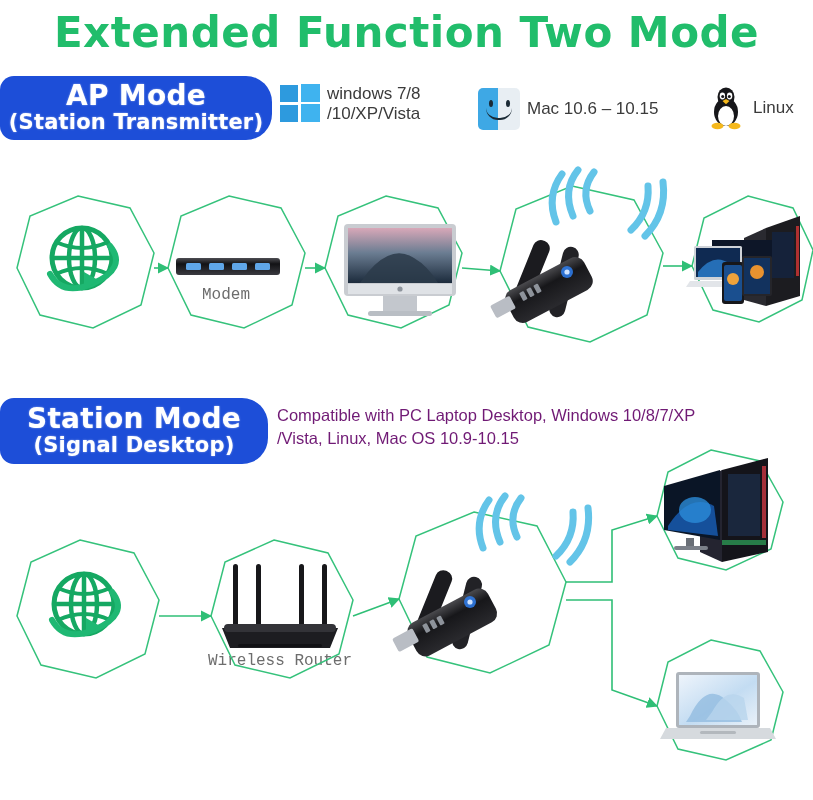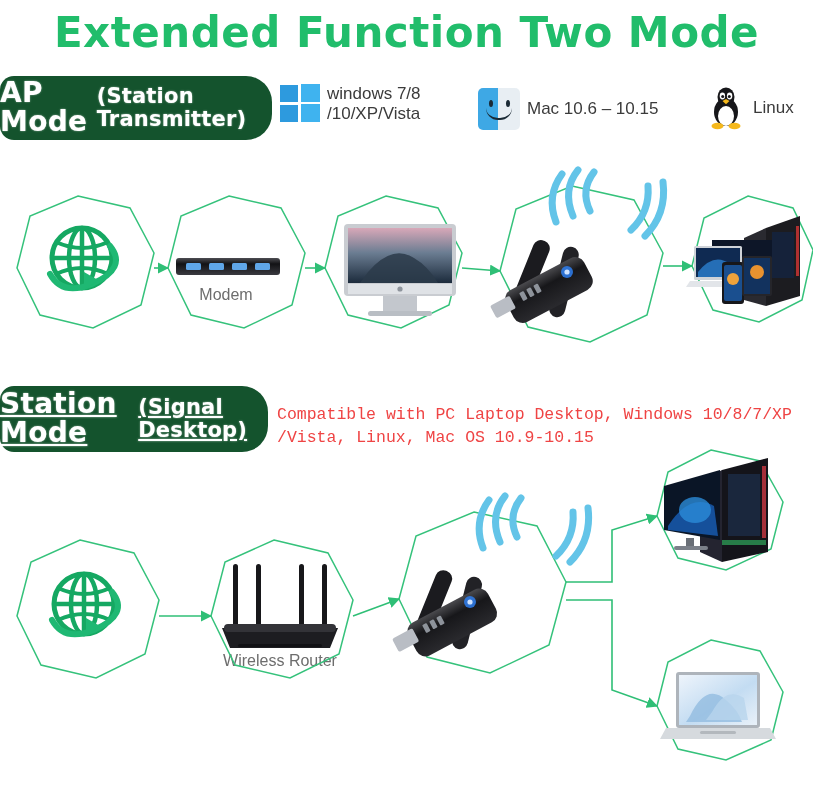--- a/index.html
+++ b/index.html
@@ -19,33 +19,33 @@
     font-size:42px; font-weight:700; letter-spacing:0.5px;
     color:#21bd6b;
     font-family:"DejaVu Sans", sans-serif;
     white-space:nowrap;
     margin-top:6px;
   }
 
   
   .badge {
     position:absolute;
-    background:#14532d;
+    background:#1d4ed8;
     border-radius:14px 26px 26px 14px;
     color:#ffffff;
-    display:flex; 
+    display:flex; flex-direction:column;
     align-items:center; justify-content:center;
     font-family:"DejaVu Sans", sans-serif;
     text-shadow:0 0 2px rgba(255,255,255,.55);
   }
   .badge .l1 { font-size:28px; font-weight:700; line-height:1.02; letter-spacing:.3px;}
   .badge .l2 { font-size:21px; font-weight:700; line-height:1.1; letter-spacing:.2px;}
 
   #ap-badge     { left:0px;  top:76px;  width:272px; height:64px; }
-  #station-badge{ left:0px;  top:386px; width:268px; height:66px;text-decoration:underline; }
+  #station-badge{ left:0px;  top:398px; width:268px; height:66px; }
 
   
   .os-item { position:absolute; display:flex; align-items:center; gap:7px; }
   .os-label {
     font-size:17px; color:#3b3b3b; line-height:1.15;
     font-family:"Liberation Sans", sans-serif; white-space:pre-line;
   }
   #os-win { left:280px; top:84px; }
   #os-mac { left:478px; top:88px;align-items:center; }
   #os-lin { left:706px; top:86px; }
@@ -65,29 +65,29 @@
   .mac-ico .eyeL{ left:11px; } .mac-ico .eyeR{ left:28px; }
   .mac-ico .smile{ position:absolute; left:8px; top:20px; width:26px; height:12px;
                    border-bottom:2.6px solid #1b2a35; border-radius:0 0 16px 16px;}
 
   
   .tux { width:40px; height:44px; position:relative; }
 
   
   #compat {
     position:absolute; left:277px; top:404px; width:520px;
-    font-size:16.5px; line-height:1.38; color:#ef4444;
+    font-size:16.5px; line-height:1.38; color:#701a75;
     white-space:pre-line;
-    font-family:Liberation Mono, monospace;
+    font-family:Liberation Sans, sans-serif;
   }
 
   
   .node-label{
     position:absolute; font-size:16px; color:#6d6d6d; text-align:center;
-    font-family:Liberation Sans, sans-serif; white-space:nowrap;
+    font-family:Liberation Mono, monospace; white-space:nowrap;
   }
   #lbl-modem  { left:166px; top:286px; width:120px; }
   #lbl-router { left:200px; top:652px; width:160px; }
 
   svg { position:absolute; left:0; top:0; overflow:visible; }
   .hex { fill:none; stroke:#35c27b; stroke-width:1.5; }
 </style>
 </head>
 <body>
 

